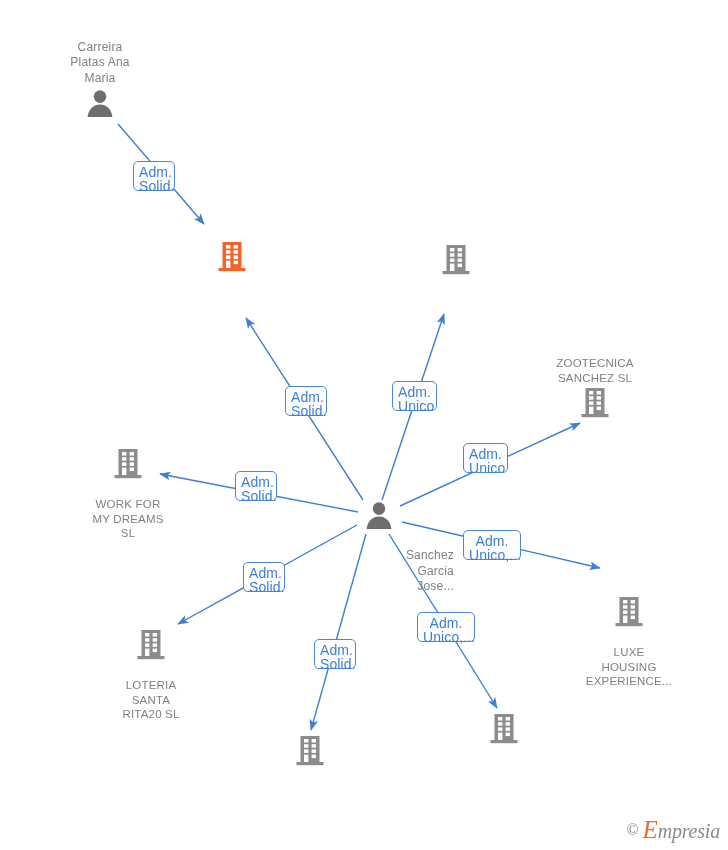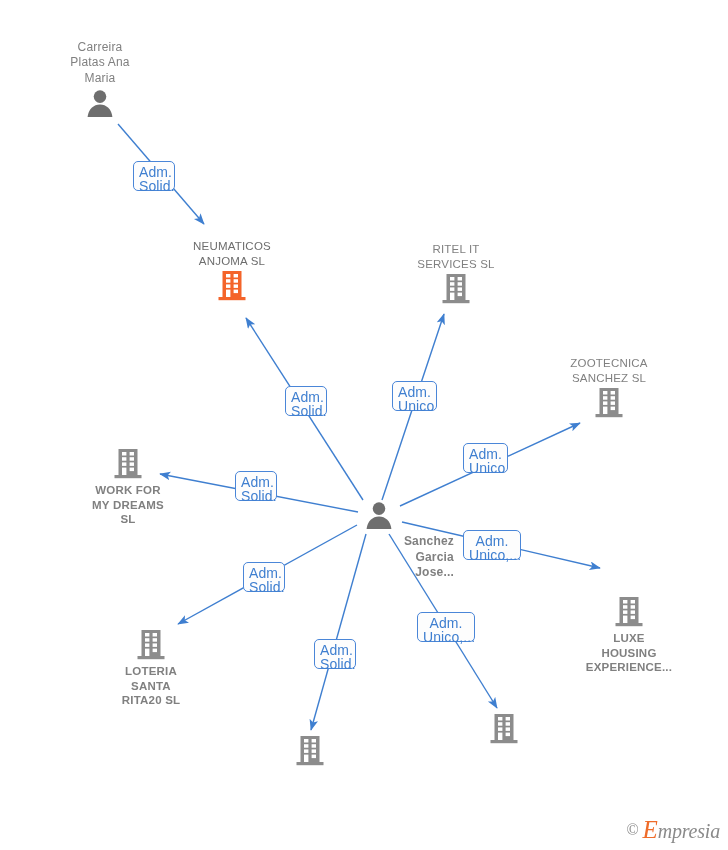--- a/index.html
+++ b/index.html
@@ -53,21 +53,21 @@
   .node.person .node-label {
     font-size: 12px;
     line-height: 15.5px;
     color: #808080;
   }
   .node .node-icon {
     display: block;
     margin: 0 auto;
   }
   .node.label-above .node-icon { margin-top: 2px; }
-  .node.label-below .node-label { margin-top: 4px; font-weight: bold; }
+  .node.label-below .node-label { margin-top: 18px; }
 
   
   .edge-label {
     position: absolute;
     box-sizing: border-box;
     border: 1px solid #4a86d8;
     border-radius: 5px;
     background: #fdfdfd;
     color: #3f7fd0;
     font-size: 14px;
@@ -133,52 +133,48 @@
       <div class="node person label-above" style="left: 100px; top: 39.5px;">
         <div class="node-label">Carreira
 Platas Ana
 Maria</div>
         <svg width="30" height="30" viewBox="0 0 30 30" class="node-icon">
           <circle cx="15" cy="8.6" r="6.3" fill="#6e6e6e"></circle>
           <path d="M2.6 29 C3.4 21.0 8.6 16.4 15 16.4 C21.4 16.4 26.6 21.0 27.4 29 Z" fill="#6e6e6e"></path>
         </svg>
       </div>
       <div class="node company label-above" style="left: 232px; top: 239px;">
-        <div class="node-label" style="color: rgb(109, 109, 109);">NEUMATICOS
-ANJOMA  SL</div>
         <svg width="30" height="31" viewBox="0 0 30 31" class="node-icon">
           <rect x="5.5" y="1" width="19" height="26" fill="#f4642a"></rect>
           <rect x="1.5" y="27" width="27" height="3.2" fill="#f4642a"></rect>
           <rect x="9" y="4" width="4.4" height="3.5" fill="#ffffff"></rect>
           <rect x="16.6" y="4" width="4.4" height="3.5" fill="#ffffff"></rect>
           <rect x="9" y="9.2" width="4.4" height="3.5" fill="#ffffff"></rect>
           <rect x="16.6" y="9.2" width="4.4" height="3.5" fill="#ffffff"></rect>
           <rect x="9" y="14.4" width="4.4" height="3.5" fill="#ffffff"></rect>
           <rect x="16.6" y="14.4" width="4.4" height="3.5" fill="#ffffff"></rect>
           <rect x="9" y="19.6" width="4.4" height="7.4" fill="#ffffff"></rect>
           <rect x="16.6" y="19.6" width="4.4" height="3.5" fill="#ffffff"></rect>
         </svg>
       </div>
       <div class="node company label-above" style="left: 456px; top: 242px;">
-        <div class="node-label">RITEL IT
-SERVICES  SL</div>
-        <svg width="30" height="31" viewBox="0 0 30 31" class="node-icon">
-          <rect x="5.5" y="1" width="19" height="26" fill="#8c8c8c"></rect>
-          <rect x="1.5" y="27" width="27" height="3.2" fill="#8c8c8c"></rect>
-          <rect x="9" y="4" width="4.4" height="3.5" fill="#ffffff"></rect>
-          <rect x="16.6" y="4" width="4.4" height="3.5" fill="#ffffff"></rect>
-          <rect x="9" y="9.2" width="4.4" height="3.5" fill="#ffffff"></rect>
-          <rect x="16.6" y="9.2" width="4.4" height="3.5" fill="#ffffff"></rect>
-          <rect x="9" y="14.4" width="4.4" height="3.5" fill="#ffffff"></rect>
-          <rect x="16.6" y="14.4" width="4.4" height="3.5" fill="#ffffff"></rect>
-          <rect x="9" y="19.6" width="4.4" height="7.4" fill="#ffffff"></rect>
-          <rect x="16.6" y="19.6" width="4.4" height="3.5" fill="#ffffff"></rect>
-        </svg>
-      </div>
-      <div class="node company label-above" style="left: 609px; top: 356px;">
+        <svg width="30" height="31" viewBox="0 0 30 31" class="node-icon">
+          <rect x="5.5" y="1" width="19" height="26" fill="#8c8c8c"></rect>
+          <rect x="1.5" y="27" width="27" height="3.2" fill="#8c8c8c"></rect>
+          <rect x="9" y="4" width="4.4" height="3.5" fill="#ffffff"></rect>
+          <rect x="16.6" y="4" width="4.4" height="3.5" fill="#ffffff"></rect>
+          <rect x="9" y="9.2" width="4.4" height="3.5" fill="#ffffff"></rect>
+          <rect x="16.6" y="9.2" width="4.4" height="3.5" fill="#ffffff"></rect>
+          <rect x="9" y="14.4" width="4.4" height="3.5" fill="#ffffff"></rect>
+          <rect x="16.6" y="14.4" width="4.4" height="3.5" fill="#ffffff"></rect>
+          <rect x="9" y="19.6" width="4.4" height="7.4" fill="#ffffff"></rect>
+          <rect x="16.6" y="19.6" width="4.4" height="3.5" fill="#ffffff"></rect>
+        </svg>
+      </div>
+      <div class="node company label-above" style="left: 595px; top: 356px;">
         <div class="node-label">ZOOTECNICA
 SANCHEZ  SL</div>
         <svg width="30" height="31" viewBox="0 0 30 31" class="node-icon">
           <rect x="5.5" y="1" width="19" height="26" fill="#8c8c8c"></rect>
           <rect x="1.5" y="27" width="27" height="3.2" fill="#8c8c8c"></rect>
           <rect x="9" y="4" width="4.4" height="3.5" fill="#ffffff"></rect>
           <rect x="16.6" y="4" width="4.4" height="3.5" fill="#ffffff"></rect>
           <rect x="9" y="9.2" width="4.4" height="3.5" fill="#ffffff"></rect>
           <rect x="16.6" y="9.2" width="4.4" height="3.5" fill="#ffffff"></rect>
           <rect x="9" y="14.4" width="4.4" height="3.5" fill="#ffffff"></rect>

